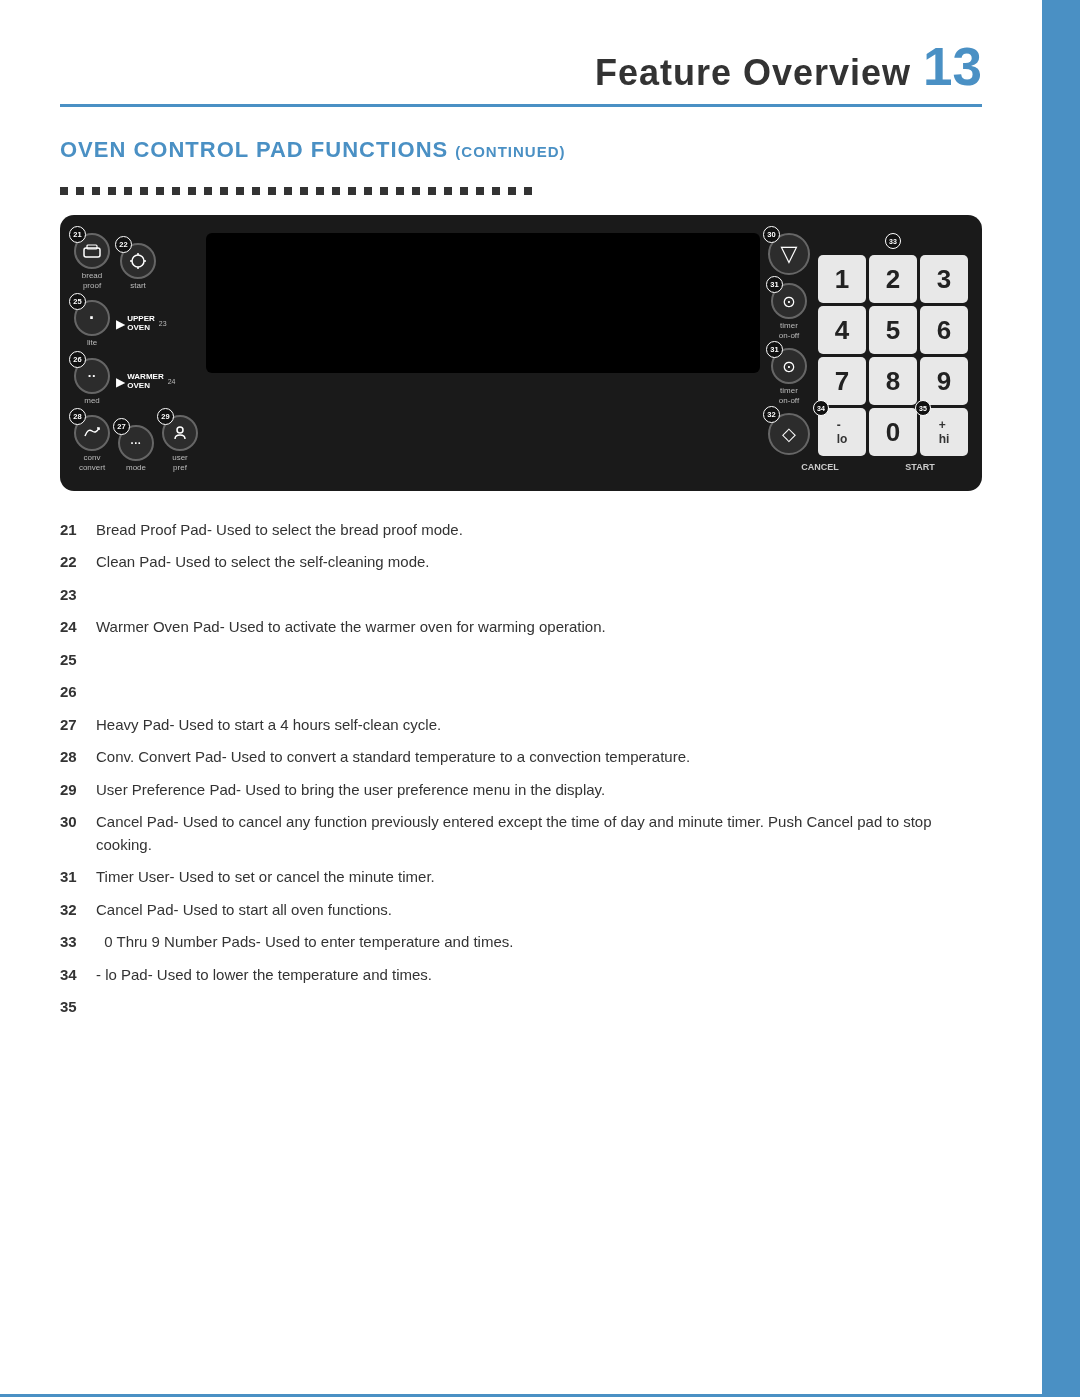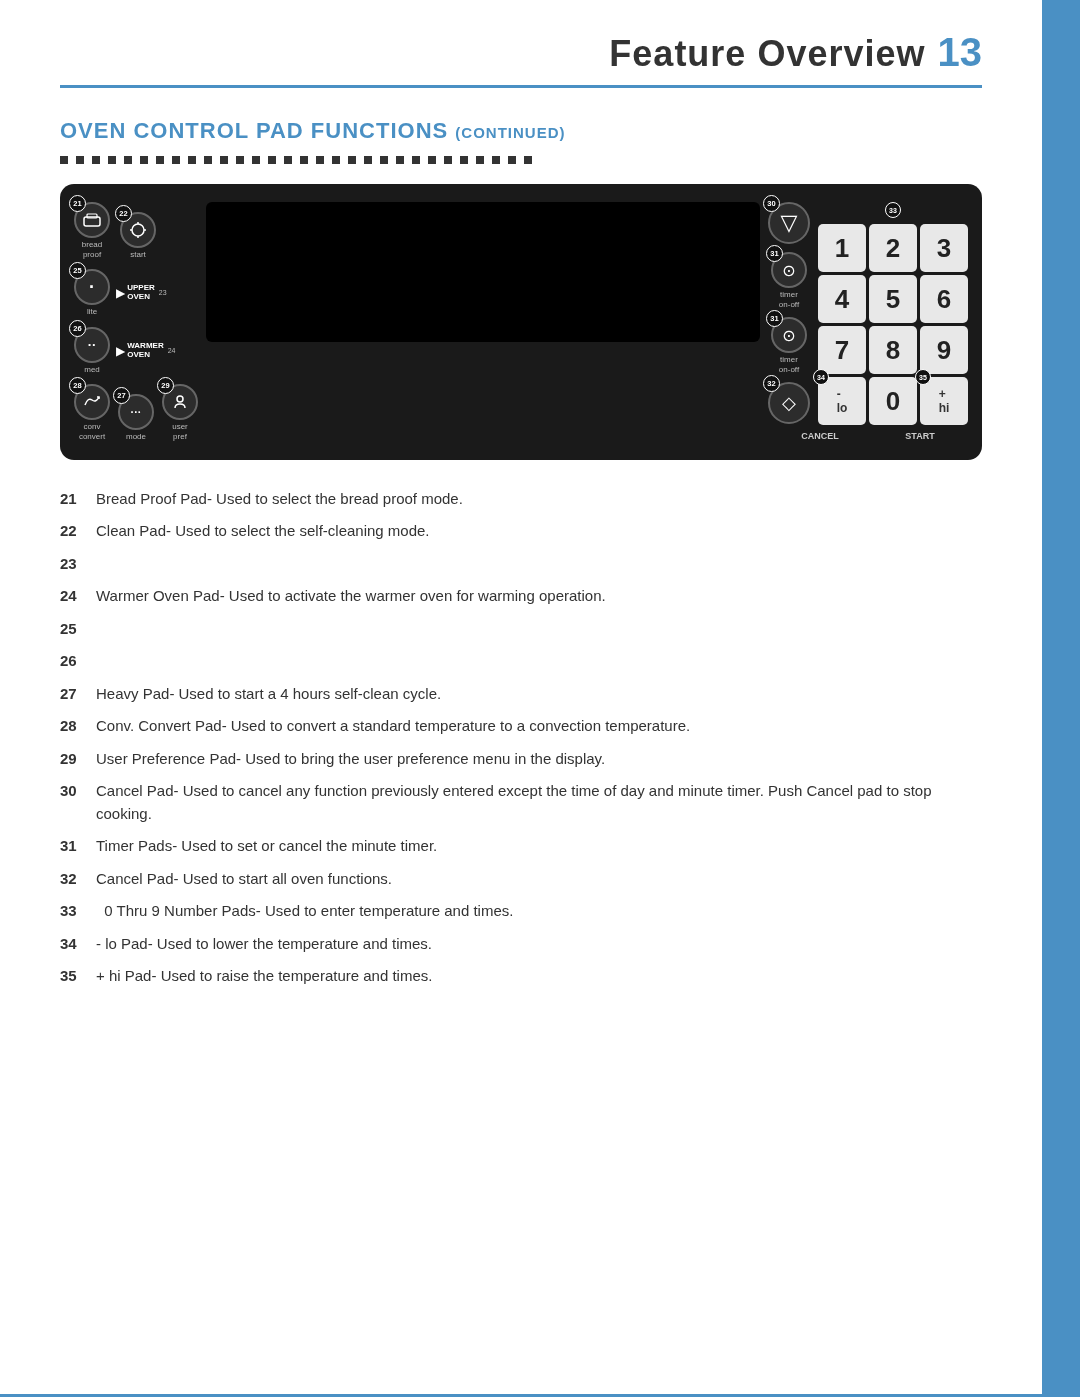--- a/index.html
+++ b/index.html
@@ -16,58 +16,58 @@
     .sidebar-accent {
       position: absolute;
       right: 0;
       top: 0;
       width: 38px;
       height: 100%;
       background: #4a90c4;
     }
 
     .main-content {
-      padding: 32px 60px 40px 60px;
+      padding: 40px 60px 40px 60px;
       margin-right: 38px;
     }
 
     
     .page-header {
       display: flex;
       align-items: baseline;
       justify-content: flex-end;
       margin-bottom: 10px;
     }
     .page-title-text {
       font-size: 36px;
       font-weight: bold;
       color: #333;
       letter-spacing: 1px;
     }
     .page-number {
-      font-size: 40px;
+      font-size: 53px;
       font-weight: bold;
       color: #4a90c4;
       margin-left: 12px;
       line-height: 1;
     }
     .header-line {
       height: 3px;
       background: #4a90c4;
       margin-bottom: 30px;
     }
 
     
     .section-heading {
       font-size: 22px;
       font-weight: bold;
       color: #4a90c4;
       text-transform: uppercase;
       letter-spacing: 1px;
-      margin-bottom: 12px;
+      margin-bottom: 24px;
     }
     .section-heading .continued {
       font-size: 15px;
       font-weight: bold;
       color: #4a90c4;
       text-transform: uppercase;
     }
 
     
     .dot-separator {
@@ -475,35 +475,34 @@
     <li class="desc-item">
       <span class="item-num">29</span>
       <span class="item-text"><b>User Preference Pad</b>- Used to bring the user preference menu in the display.</span>
     </li>
     <li class="desc-item">
       <span class="item-num">30</span>
       <span class="item-text"><b>Cancel Pad</b>- Used to cancel any function previously entered except the time of day and minute timer. Push <b>Cancel pad</b> to stop cooking.</span>
     </li>
     <li class="desc-item">
       <span class="item-num">31</span>
-      <span class="item-text"><b>Timer Pads</b>- Used to set or cancel the minute timer.</span>
+      <span class="item-text"><b>Timer User</b>- Used to set or cancel the minute timer.</span>
     </li>
     <li class="desc-item">
       <span class="item-num">32</span>
       <span class="item-text"><b>Cancel Pad</b>- Used to start all oven functions.</span>
     </li>
     <li class="desc-item">
       <span class="item-num">33</span>
       <span class="item-text">&nbsp;&nbsp;<b>0 Thru 9 Number Pads</b>- Used to enter temperature and times.</span>
     </li>
     <li class="desc-item">
       <span class="item-num">34</span>
       <span class="item-text"><b>- lo Pad</b>- Used to lower the temperature and times.</span>
     </li>
     <li class="desc-item">
       <span class="item-num">35</span>
-      <span class="item-text"><b>+ hi Pad</b>- Used to raise the temperature and times.</span>
     </li>
   </ul>
 
 </div>
 
 <div class="bottom-line"></div>
 
 </body></html>

